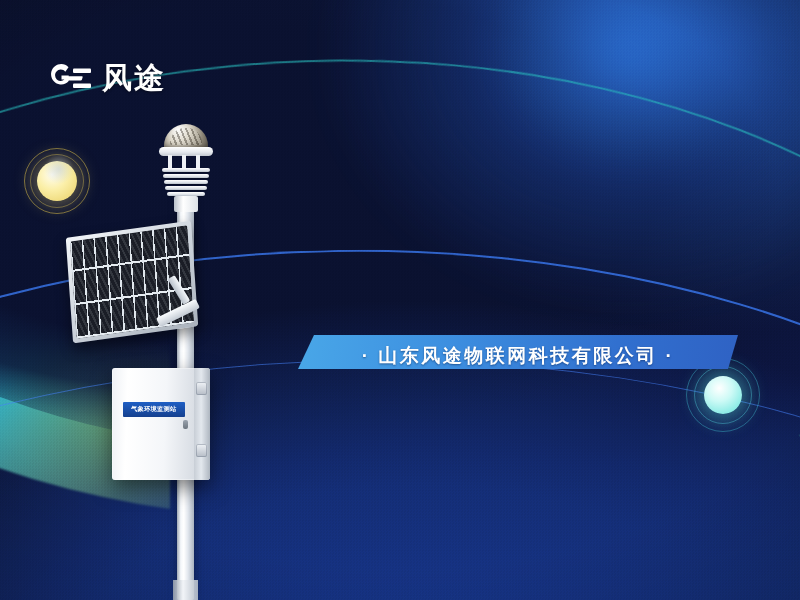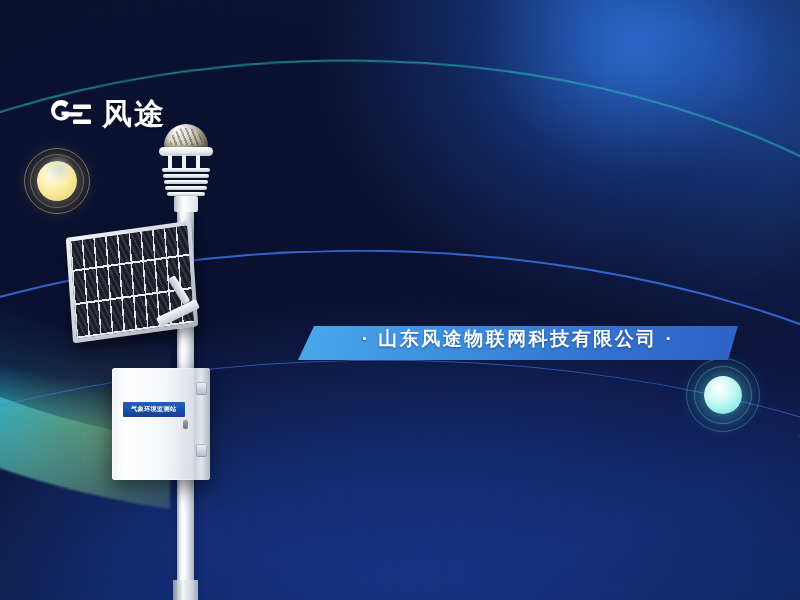--- a/index.html
+++ b/index.html
@@ -96,21 +96,21 @@
     background-image:
       repeating-conic-gradient(rgba(255,255,255,.10) 0% 25%, rgba(0,0,0,.10) 0% 50%);
     background-size:3px 3px;
   }
   .vignette{
     position:absolute;inset:0;
     background:radial-gradient(130% 110% at 50% 45%, rgba(0,0,0,0) 45%, rgba(0,0,0,.48) 100%);
   }
 
   
-  .logo{position:absolute;left:48px;top:58px;display:flex;align-items:center;gap:8px;margin-top:36px;}
+  .logo{position:absolute;left:48px;top:58px;display:flex;align-items:center;gap:8px;}
   .logo-mark{position:relative;width:46px;height:34px;}
   .logo-text{
     color:#fff;font-size:30px;font-weight:700;letter-spacing:2px;
     text-shadow:0 1px 3px rgba(0,0,0,.45);
   }
 
   
   .orb{position:absolute;border-radius:50%;}
   .orb .ring{position:absolute;border-radius:50%;border:1px solid;}
   .orb .core{position:absolute;border-radius:50%;}
@@ -138,25 +138,25 @@
     position:absolute;left:272px;top:204px;
     font-size:57px;line-height:1.05;font-weight:700;
     color:#ffffff;letter-spacing:3px;
     font-family:"DejaVu Sans","Liberation Sans",sans-serif;
     text-shadow:0 3px 10px rgba(0,0,0,.55), 0 0 2px rgba(255,255,255,.25);
     white-space:nowrap;
   }
 
   
   .banner{
-    position:absolute;left:298px;top:326px;
+    position:absolute;left:298px;top:335px;
     width:440px;height:34px;
     background:linear-gradient(100deg,#49a7e8 0%,#3d8fe0 34%,#3170cf 72%,#2f62c4 100%);
     clip-path:polygon(16px 0, 100% 0, calc(100% - 10px) 100%, 0 100%);
-    display:flex;align-items:flex-start;justify-content:center;
+    display:flex;align-items:flex-end;justify-content:center;
     box-shadow:0 4px 16px rgba(20,60,140,.45);
   }
   .banner-text{
     color:#ffffff;font-size:19px;font-weight:700;letter-spacing:2.5px;
     text-shadow:0 1px 2px rgba(10,40,90,.55);white-space:nowrap;
   }
 
   
   .device{position:absolute;left:60px;top:110px;width:200px;height:490px;}
 

